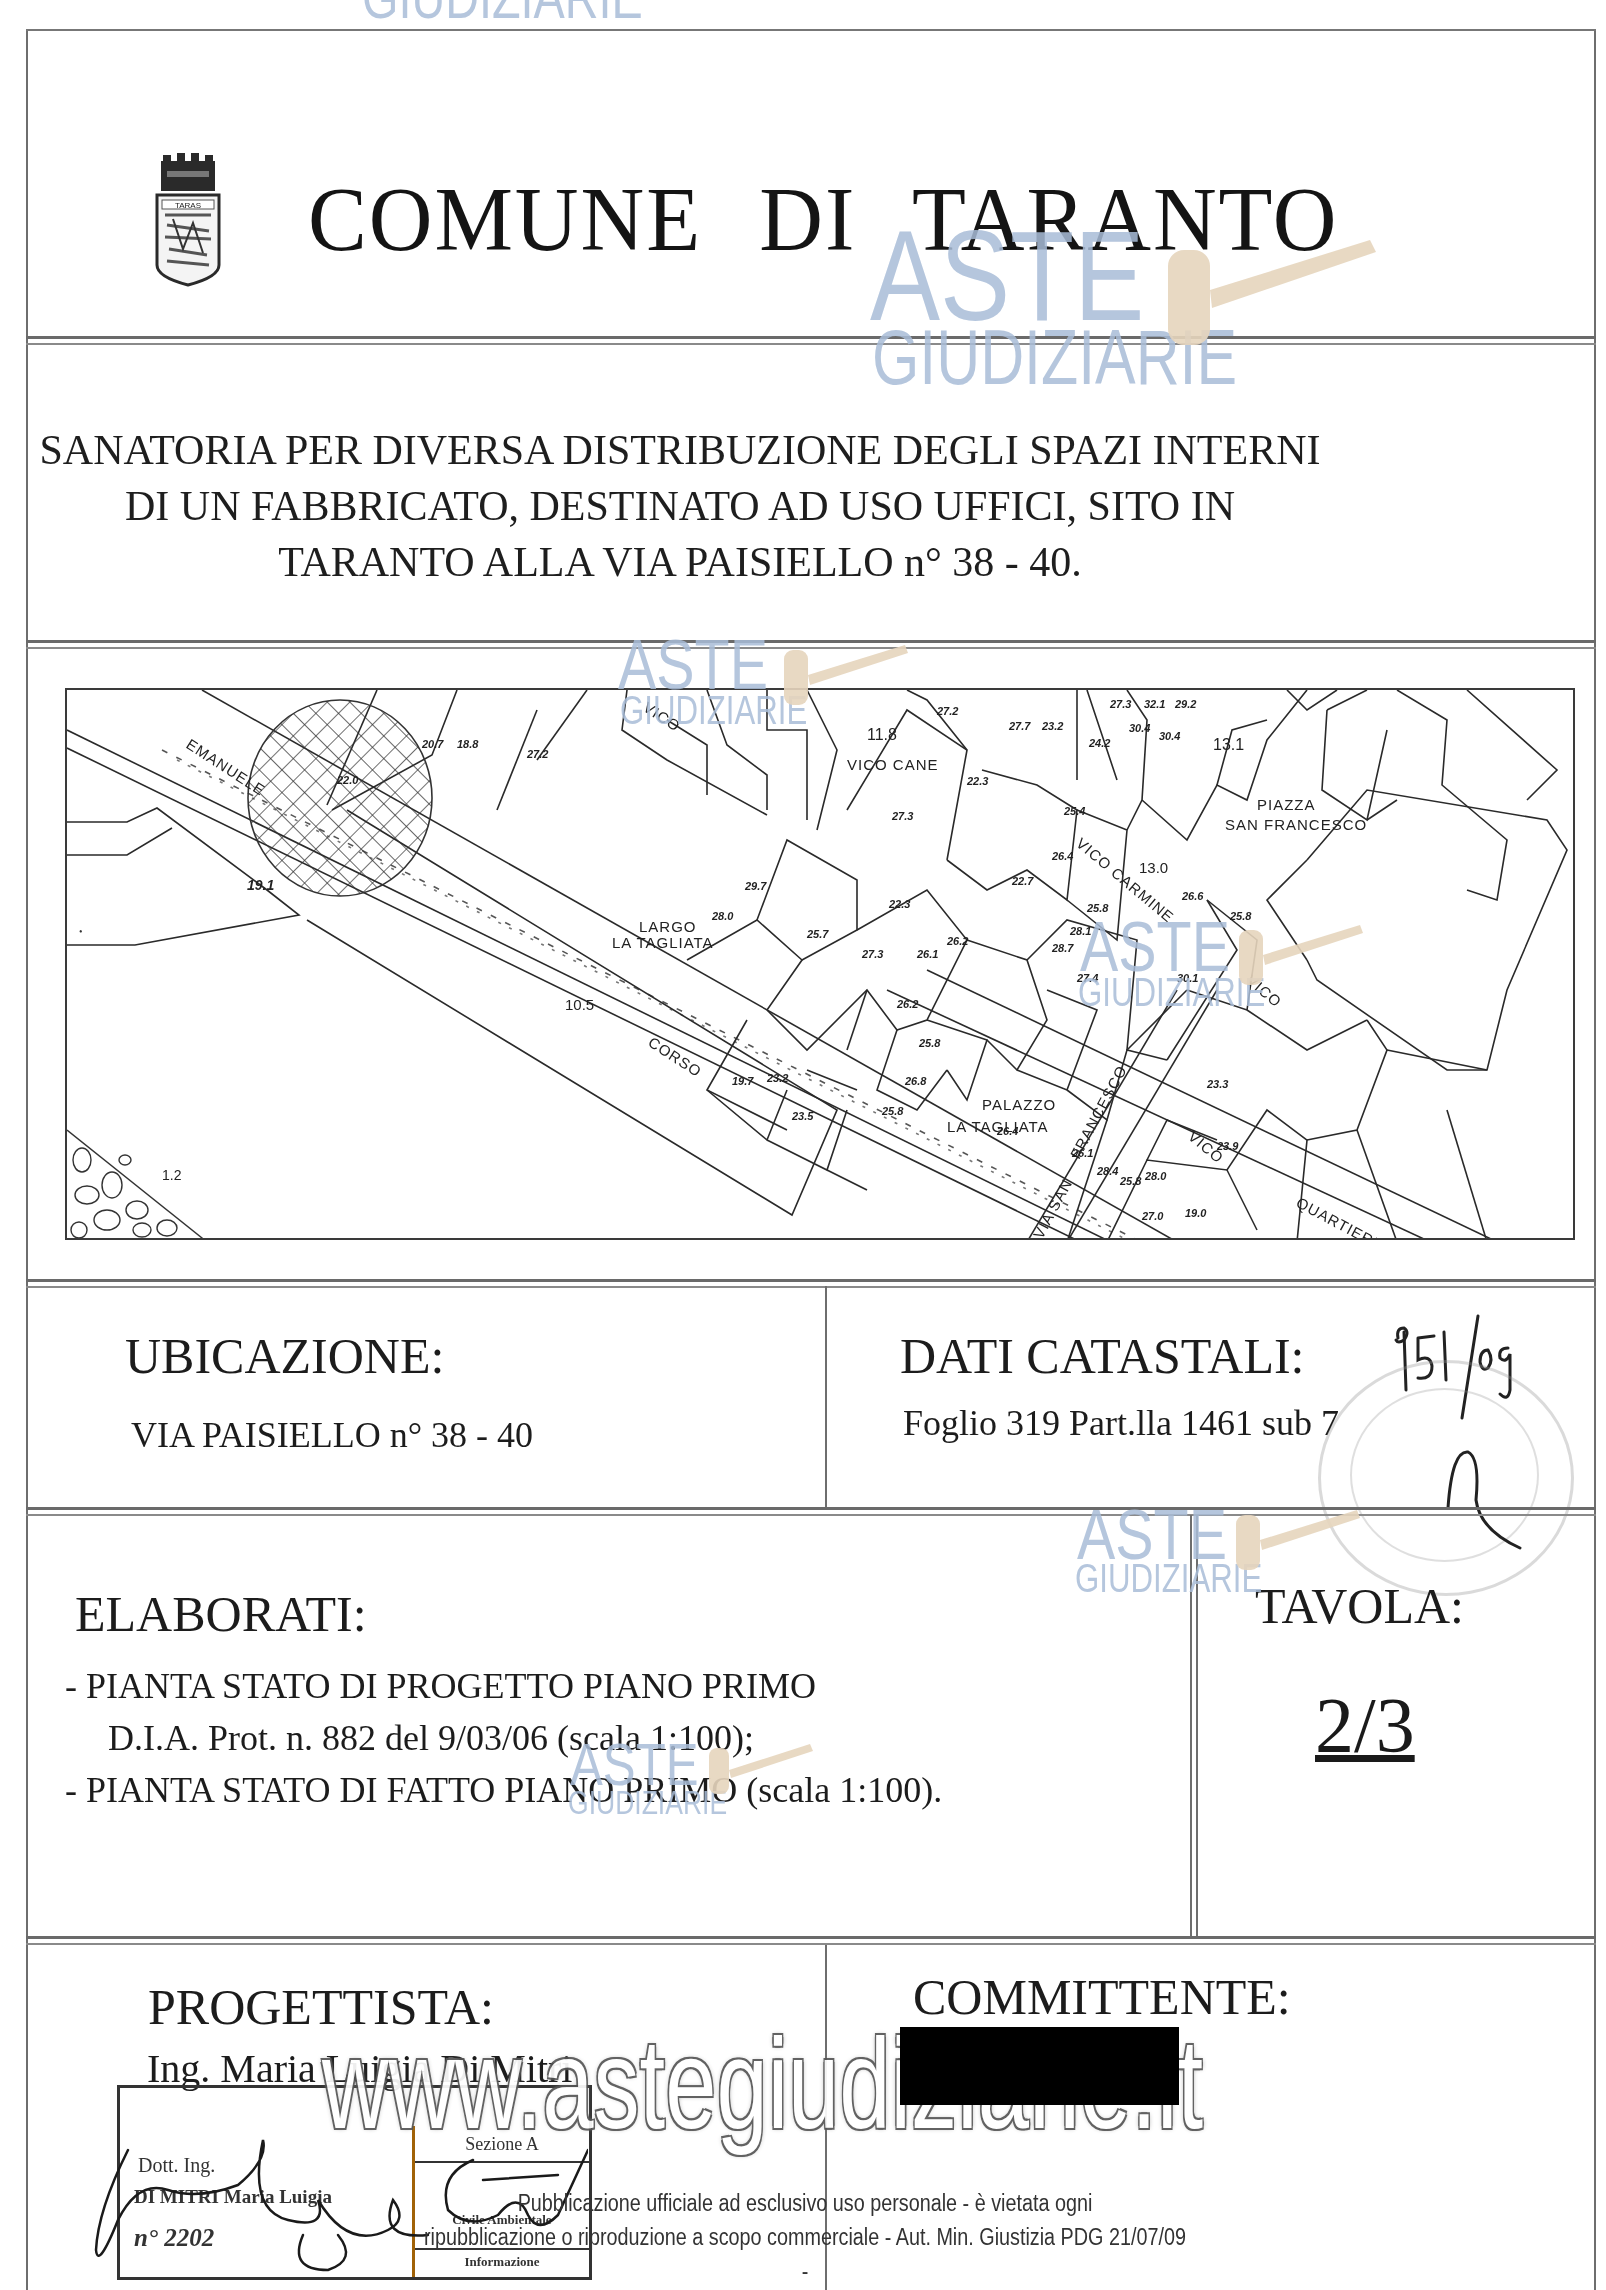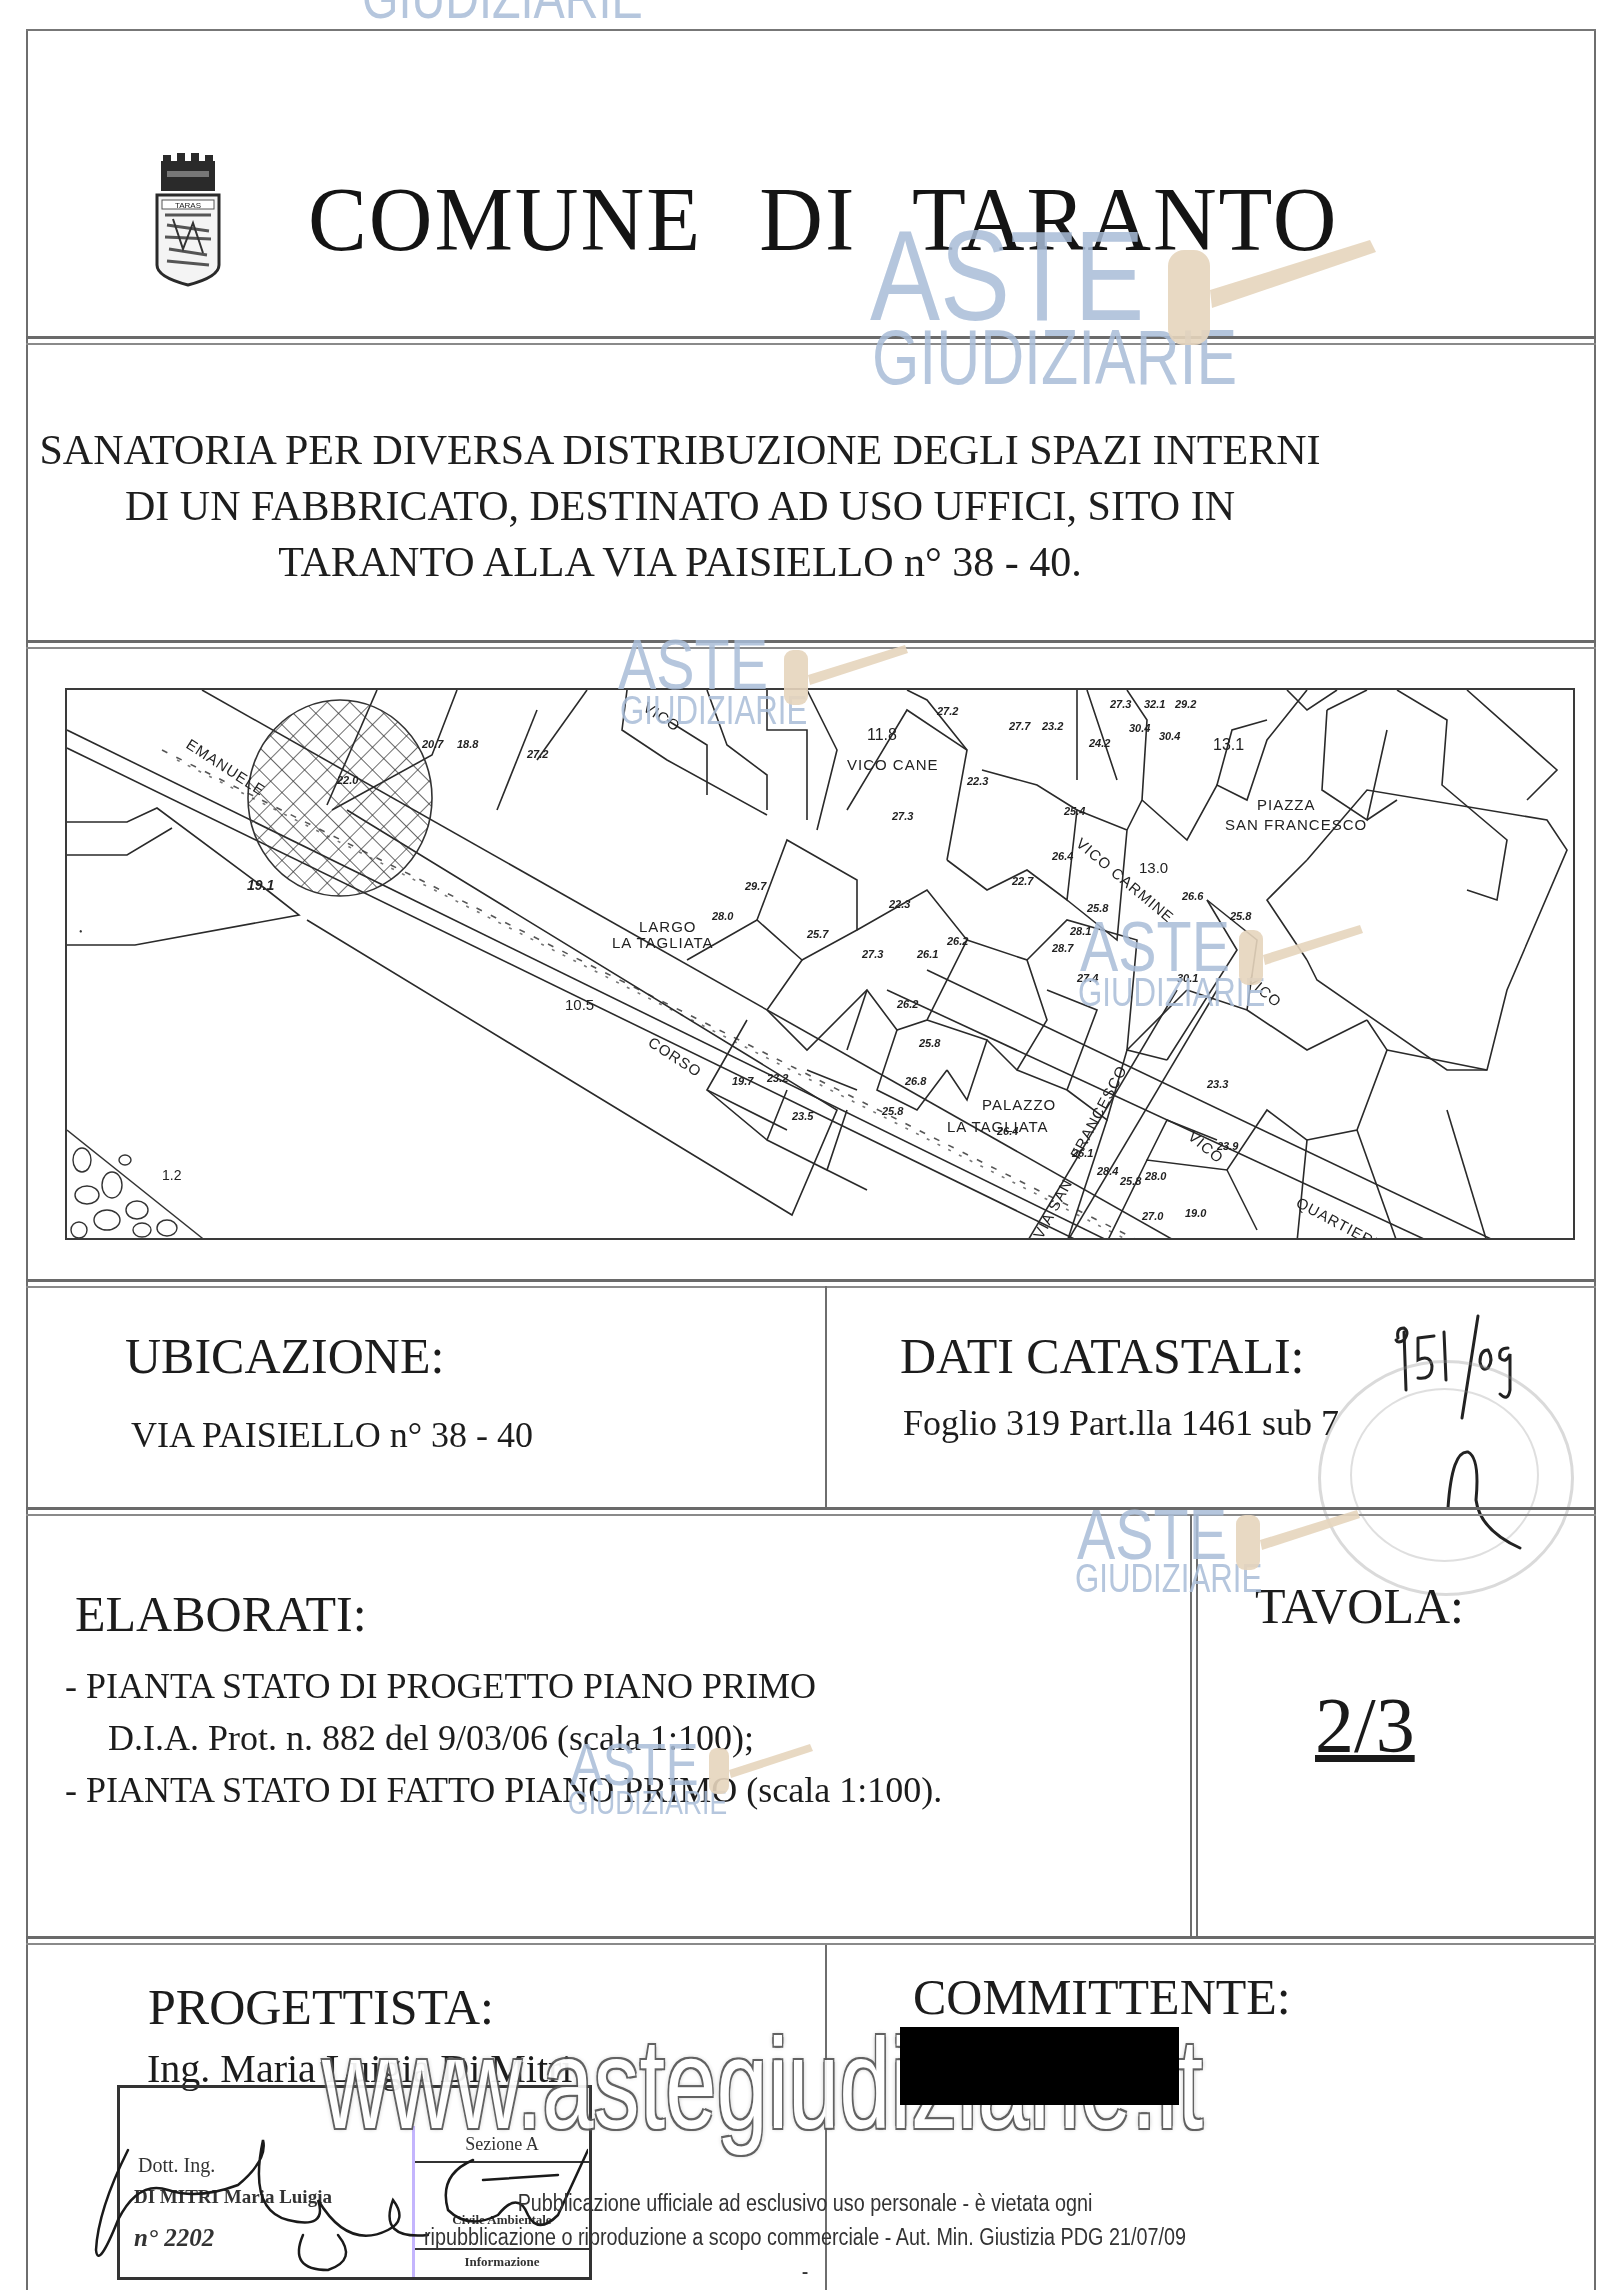--- a/index.html
+++ b/index.html
@@ -17,21 +17,21 @@
   .tavola-num { font-size: 78px; color: #1a1a1a; }
   .watermark-aste { color: #a9bdd8; font-family: "Liberation Sans", "DejaVu Sans", sans-serif; line-height: 1; opacity: 0.85; white-space: nowrap; }
   .big-wm { font-family: "Liberation Sans", "DejaVu Sans", sans-serif; color: #ffffff; font-size: 128px; line-height: 1; white-space: nowrap; transform: scaleX(0.72); transform-origin: left top;
     text-shadow: -2px -2px 0 #555, 2px -2px 0 #555, -2px 2px 0 #555, 2px 2px 0 #555, 0 0 6px #888; opacity: 0.92; }
   .footer-note { font-family: "Liberation Sans", "DejaVu Sans", sans-serif; font-size: 23px; color: #333; white-space: nowrap; text-align: center; transform: scaleX(0.86); transform-origin: center top; }
   .map-box { left: 65px; top: 688px; width: 1510px; height: 552px; border: 2px solid #3a3a3a; box-sizing: border-box; overflow: hidden; background: #fff; }
   .map-label { font-family: "Liberation Sans", "DejaVu Sans", sans-serif; font-weight: bold; font-style: italic; font-size: 11px; fill: #222; }
   .map-street { font-family: "Liberation Sans", "DejaVu Sans", sans-serif; font-size: 15px; fill: #222; letter-spacing: 1px; }
   .stamp { left: 117px; top: 2085px; width: 475px; height: 195px; border: 3px solid #333; box-sizing: border-box; background: rgba(255,255,255,0.0); }
   .stamp-header { position: absolute; left: 0; top: 0; width: 100%; height: 38px; border-bottom: 3px solid #333; font-family: "Liberation Sans", "DejaVu Sans", sans-serif; font-size: 19px; line-height: 38px; padding-left: 8px; box-sizing: border-box; color: #2a2a2a; white-space: nowrap; transform-origin: left; letter-spacing: -0.5px; }
-  .stamp-left { position: absolute; left: 0; top: 38px; width: 295px; height: 151px; border-right: 3px solid #c4b5fd; box-sizing: border-box; font-family: "Liberation Serif", "DejaVu Serif", serif; color: #333; }
+  .stamp-left { position: absolute; left: 0; top: 38px; width: 295px; height: 151px; border-right: 3px solid #a16207; box-sizing: border-box; font-family: "Liberation Serif", "DejaVu Serif", serif; color: #333; }
   .stamp-right { position: absolute; left: 295px; top: 38px; width: 174px; height: 151px; box-sizing: border-box; font-family: "Liberation Serif", "DejaVu Serif", serif; color: #333; text-align: center; }
   .redaction { left: 900px; top: 2027px; width: 279px; height: 78px; background: #000; }
 </style>
 </head>
 <body>
 
 <div class="frame-v" style="left:26px; top:29px; height:2261px;"></div>
 <div class="frame-v" style="left:1594px; top:29px; height:2261px;"></div>
 <div class="rule-single" style="left:26px; top:29px; width:1570px;"></div>
 

